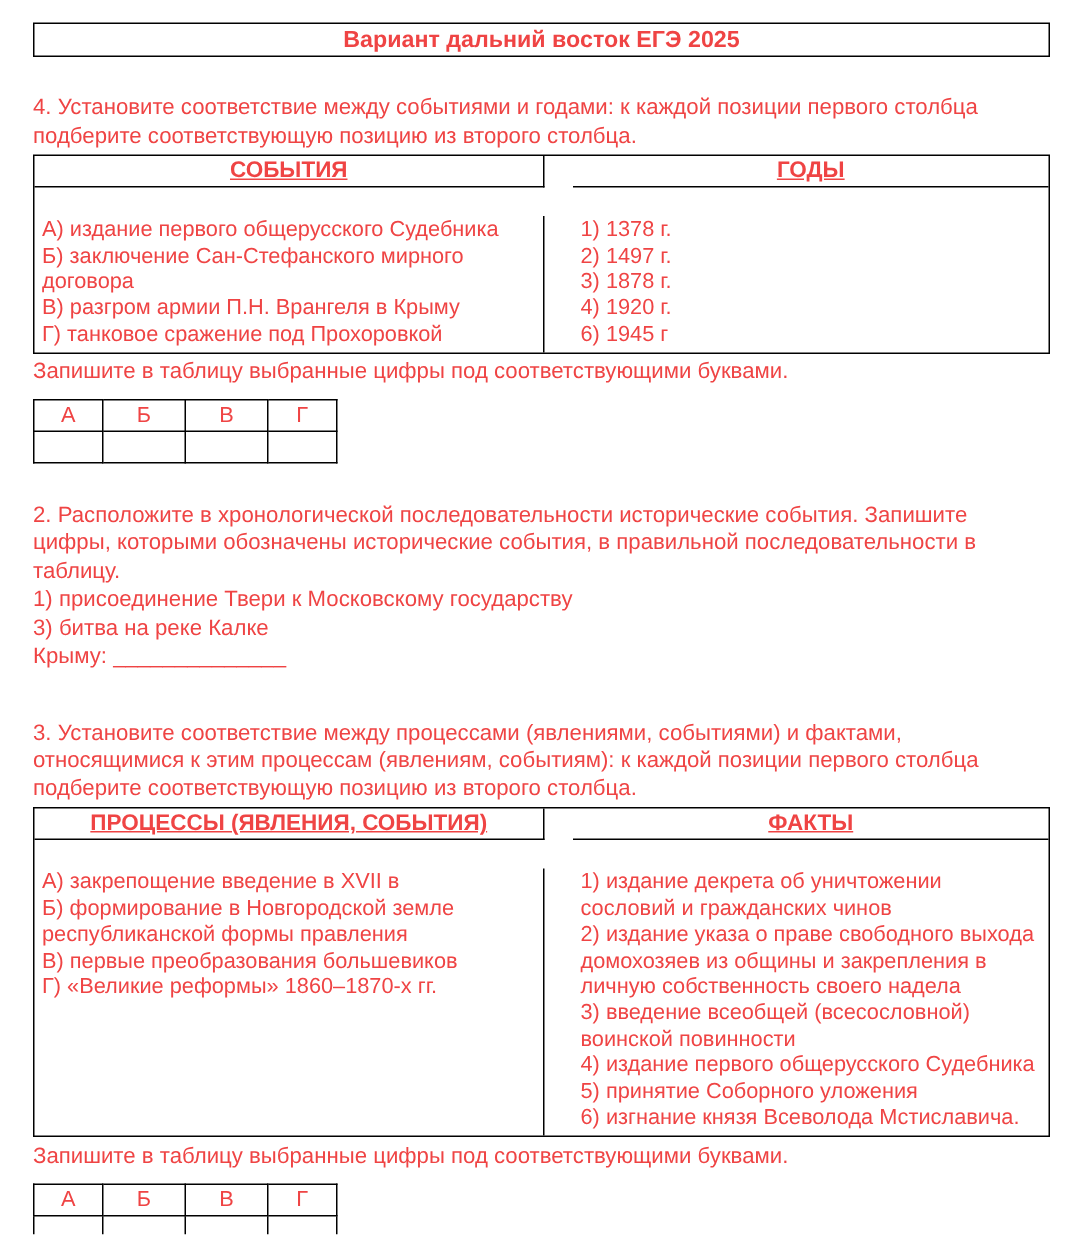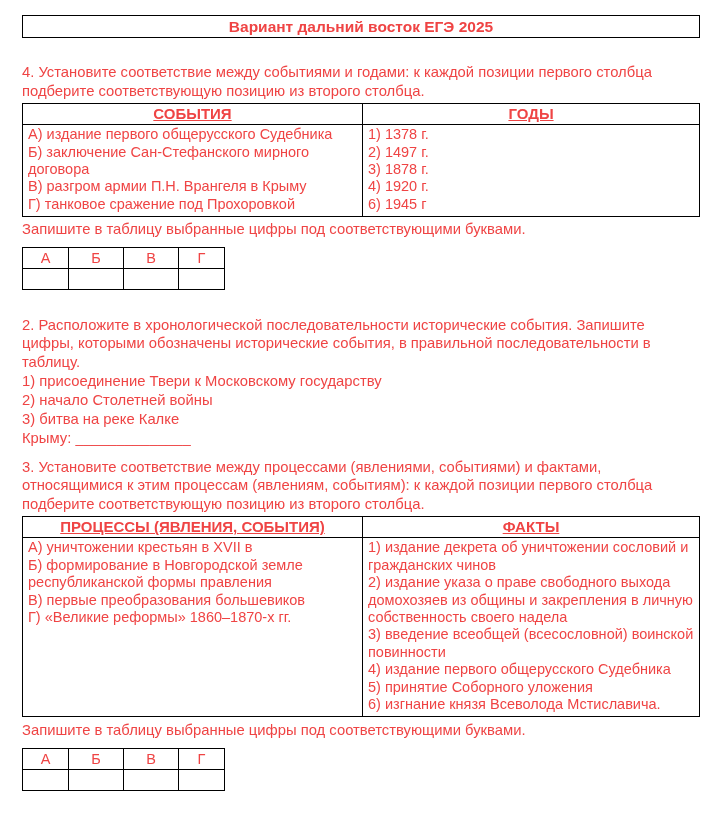--- a/index.html
+++ b/index.html
@@ -16,27 +16,28 @@
   }
   .title-box {
     border:1px solid #000;
     height:23px;
     display:flex; align-items:center; justify-content:center;
     font-weight:bold;
     font-size:15.5px;
   }
   .para { line-height:18.6px; }
   .q1-prompt { margin-top:25px; }
-  .q3-prompt { margin-top:10px; }
+  .q3-prompt { margin-top:32px; }
 
   .match-table {
     display:grid;
     grid-template-columns:340px 1fr;
     border:1px solid #000;
     margin-top:3px;
+    gap:19px;
   }
   .mt-h {
     font-weight:bold;
     text-decoration:underline;
     text-align:center;
     border-bottom:1px solid #000;
     line-height:20px;
     font-size:15px;
   }
   .mt-h.first { border-right:1px solid #000; }
@@ -111,32 +112,31 @@
         <td class="c2"></td>
         <td class="c3"></td>
         <td class="c4"></td>
       </tr>
     </tbody>
   </table>
 
   <div class="q2-block">
     <p class="para">2. Расположите в хронологической последовательности исторические события. Запишите цифры, которыми обозначены исторические события, в правильной последовательности в таблицу.</p>
     <div class="q2-item">1) присоединение Твери к Московскому государству</div>
-    <div class="q2-item">2) начало Столетней войны</div>
     <div class="q2-item">3) битва на реке Калке</div>
     <div class="answer-line">Крыму: ______________</div>
   </div>
 
   <p class="para q3-prompt">3. Установите соответствие между процессами (явлениями, событиями) и фактами, относящимися к этим процессам (явлениям, событиям): к каждой позиции первого столбца подберите соответствующую позицию из второго столбца.</p>
 
   <div class="match-table">
     <div class="mt-h first">ПРОЦЕССЫ (ЯВЛЕНИЯ, СОБЫТИЯ)</div>
     <div class="mt-h">ФАКТЫ</div>
     <div class="mt-c first">
-      <div>А) уничтожении крестьян в XVII в</div>
+      <div>А) закрепощение введение в XVII в</div>
       <div>Б) формирование в Новгородской земле республиканской формы правления</div>
       <div>В) первые преобразования большевиков</div>
       <div>Г) «Великие реформы» 1860–1870-х гг.</div>
     </div>
     <div class="mt-c">
       <div>1) издание декрета об уничтожении сословий и гражданских чинов</div>
       <div>2) издание указа о праве свободного выхода домохозяев из общины и закрепления в личную собственность своего надела</div>
       <div>3) введение всеобщей (всесословной) воинской повинности</div>
       <div>4) издание первого общерусского Судебника</div>
       <div>5) принятие Соборного уложения</div>

